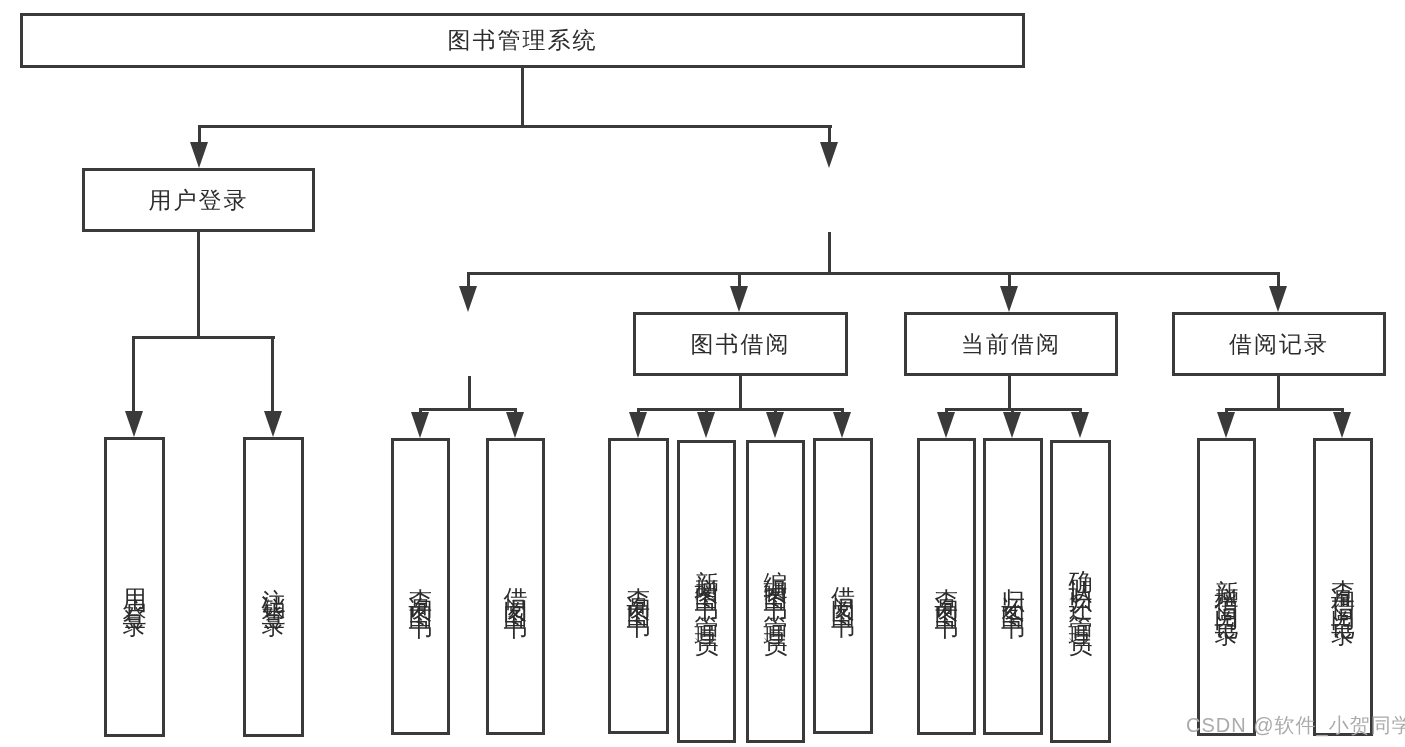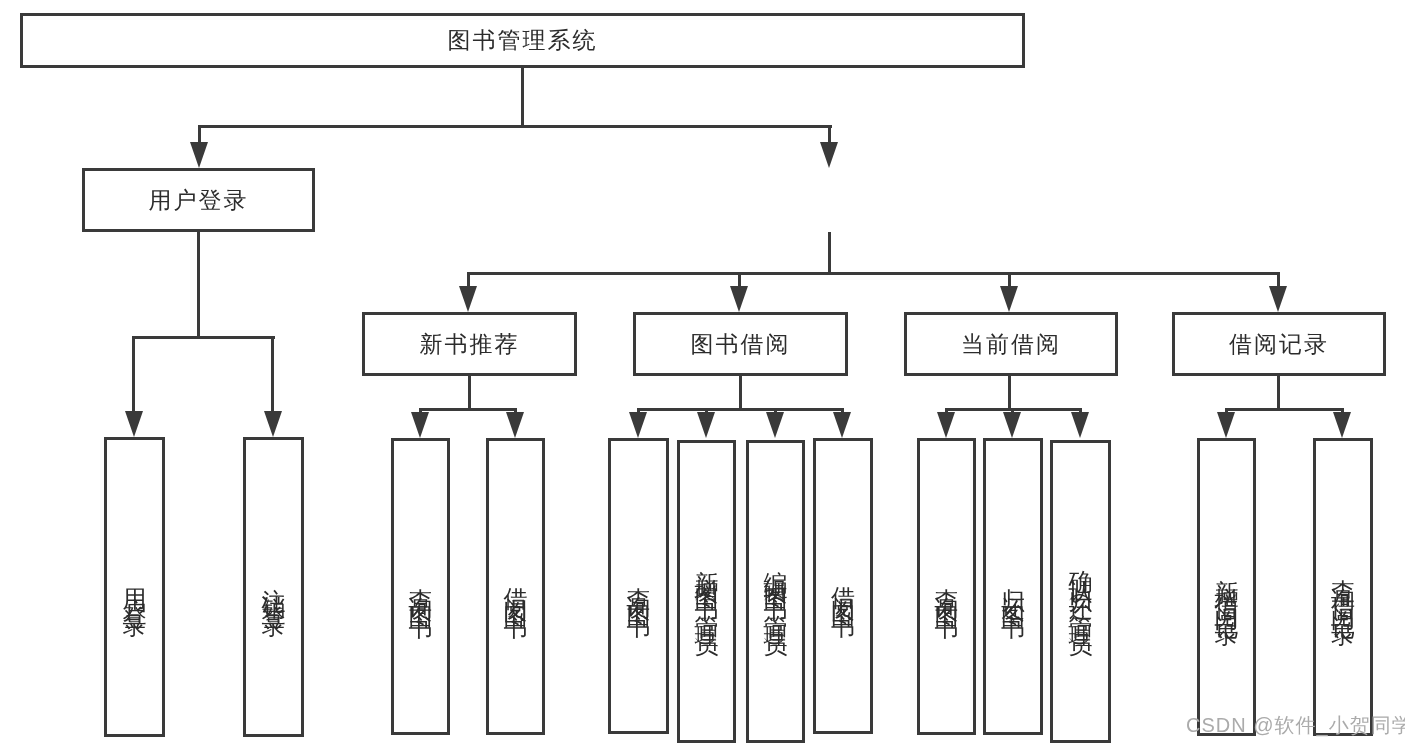--- a/index.html
+++ b/index.html
@@ -34,21 +34,20 @@
 </head>
 <body>
 
 <div id="canvas">
 
   <div class="box" style="left:20px;top:13px;width:1005px;height:55px;">图书管理系统</div>
 
   <div class="box" style="left:82px;top:168px;width:233px;height:64px;">用户登录</div>
 
 
-  <div class="box" style="left:362px;top:312px;width:215px;height:64px;">新书推荐</div>
 
   <div class="box" style="left:633px;top:312px;width:215px;height:64px;">图书借阅</div>
 
   <div class="box" style="left:904px;top:312px;width:214px;height:64px;">当前借阅</div>
 
   <div class="box" style="left:1172px;top:312px;width:214px;height:64px;">借阅记录</div>
 
   <div class="box leaf" style="left:104px;top:437px;width:61px;height:300px;">
     <span class="vtext">用户登录</span>
   </div>

